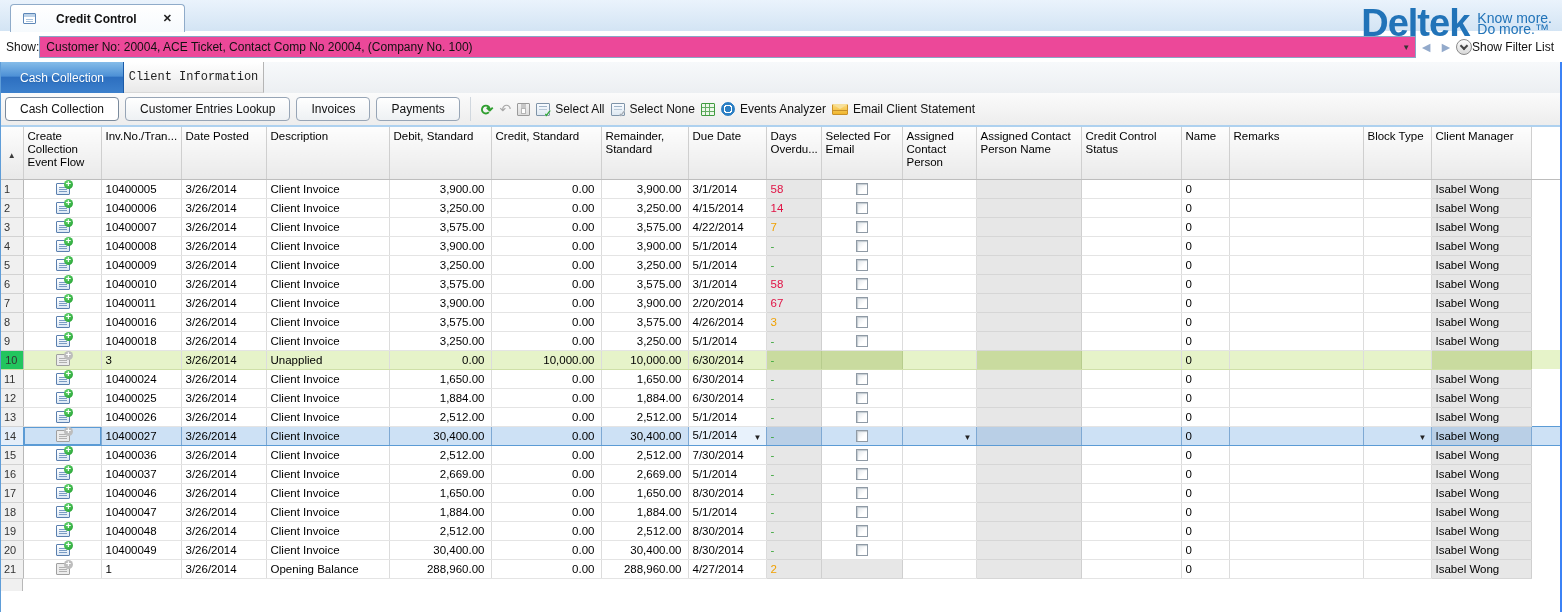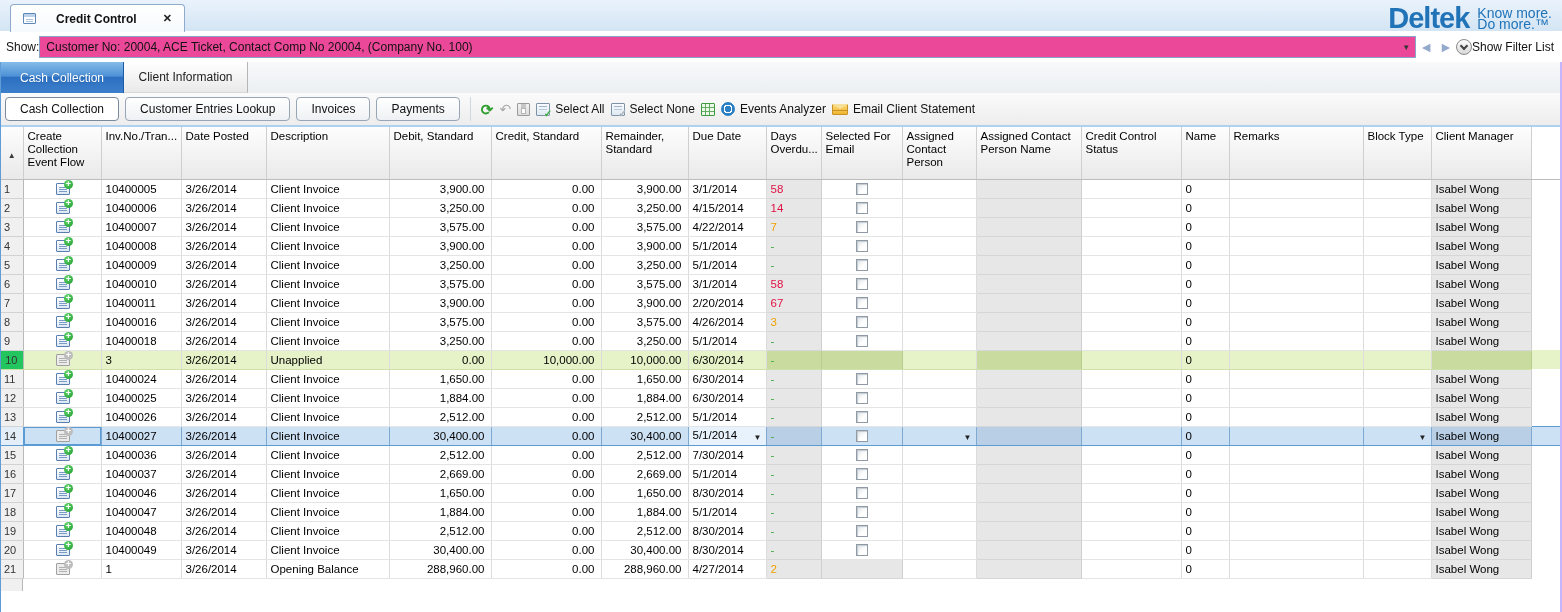--- a/index.html
+++ b/index.html
@@ -10,44 +10,44 @@
   .topbar { position:relative; height:32px; background:linear-gradient(#eaf3fc,#d3e4f4); border-bottom:1px solid #ffffff; }
   .doc-tab { position:absolute; left:10px; top:4px; height:28px; display:flex; align-items:center; gap:20px;
              padding:0 12px; background:linear-gradient(#ffffff,#f6fafd); border:1px solid #8fabc9; border-bottom:none;
              border-radius:4px 4px 0 0; font-size:12px; font-weight:bold; color:#111; }
   .ico-doctab { width:13px; height:11px; border:1px solid #5d87b8; border-radius:1px;
       background:linear-gradient(to bottom,#bcd2e8 0 3px,#ffffff 3px),
                  linear-gradient(#fff,#fff); position:relative; }
   .ico-doctab::after { content:""; position:absolute; left:2px; right:2px; top:5px; height:1px; background:#a9c2dc; box-shadow:0 2px 0 #a9c2dc; }
   .doc-close { font-size:11px; font-weight:bold; color:#222; margin-left:6px; cursor:default; }
   .logo { position:absolute; right:10px; top:2px; display:flex; align-items:center; gap:8px; }
-  .logo-brand { font-size:29px; font-weight:bold; letter-spacing:-1px; color:#2173b8; }
+  .logo-brand { font-size:38px; font-weight:bold; letter-spacing:-1px; color:#2173b8; }
   .logo-tag { font-size:14px; line-height:11px; color:#2173b8; }
 
   
   .filter-row { height:30px; background:#fff; display:flex; align-items:center; padding:0 6px; gap:0; }
   .filter-label { font-size:12px; color:#111; }
   .combo { flex:1; height:22px; border:1px solid #89a6c6; background:#ec4899; display:flex; align-items:center; position:relative; }
   .combo-value { font-size:12px; color:#111; padding-left:6px; white-space:nowrap; overflow:hidden; }
   .combo-arrow { position:absolute; right:5px; top:6px; font-size:8px; color:#333; }
   .nav-arrow { font-size:14px; color:#93aacb; padding:0 3px; }
   .chev-btn { width:16px; height:16px; border-radius:50%; border:1px solid #8a8a8a; background:linear-gradient(#fdfdfd,#d9d9d9);
               display:flex; align-items:center; justify-content:center; }
   .chev-btn i { display:block; width:6px; height:6px; border-right:2px solid #444; border-bottom:2px solid #444; transform:rotate(45deg); margin-top:-3px; }
   .filter-row .sfl { font-size:12px; color:#111; margin-right:2px; white-space:nowrap; }
 
   
-  .frame { height:550px; border-left:1px solid #5f9dd8; border-right:2px solid #c4b5fd; overflow:hidden; }
+  .frame { height:550px; border-left:1px solid #5f9dd8; border-right:2px solid #3b82f6; overflow:hidden; }
 
   
   .main-tabs { height:31px; display:flex; background:linear-gradient(#f7f9fb,#eceff2); }
   .main-tab { height:31px; display:flex; align-items:center; justify-content:center; font-size:12px; }
   .main-tab.active { width:123px; color:#fff; background:linear-gradient(#85bce9 0%,#4e91d6 45%,#2d6fc0 50%,#3c80cc 100%);
                      border-right:1px solid #1b5ba8; text-shadow:0 1px 1px #2a6ab0; }
-  .main-tab.inactive { width:124px; color:#222; background:linear-gradient(#ffffff,#e9e9e9); border-right:1px solid #b5b5b5; border-bottom:1px solid #d8d8d8; }
+  .main-tab.inactive { width:140px; color:#222; background:linear-gradient(#ffffff,#e9e9e9); border-right:1px solid #b5b5b5; border-bottom:1px solid #d8d8d8;font-family:Liberation Mono, monospace; }
 
   
   .toolbar { height:34px; background:linear-gradient(#fbfbfb,#ededed); border-bottom:2px solid #aed1ef; display:flex; align-items:center; padding:0 4px; gap:6px; }
   .subtab { height:24px; padding:0 14px; display:flex; align-items:center; font-size:12px; color:#111;
             border:1px solid #97a5b6; border-radius:4px; background:linear-gradient(#ffffff,#eef1f4); }
   .subtab.active { background:#fff; border-color:#7a8a9c; font-weight:normal; }
   .tb-sep { width:1px; height:24px; background:#d0d7de; margin:0 4px; }
   .tb-group { display:flex; align-items:center; gap:5px; font-size:12px; color:#111; }
   .ico-refresh { color:#2f9e2f; font-size:15px; font-weight:bold; line-height:15px; }
   .ico-undo { color:#a8a8a8; font-size:14px; line-height:14px; }

